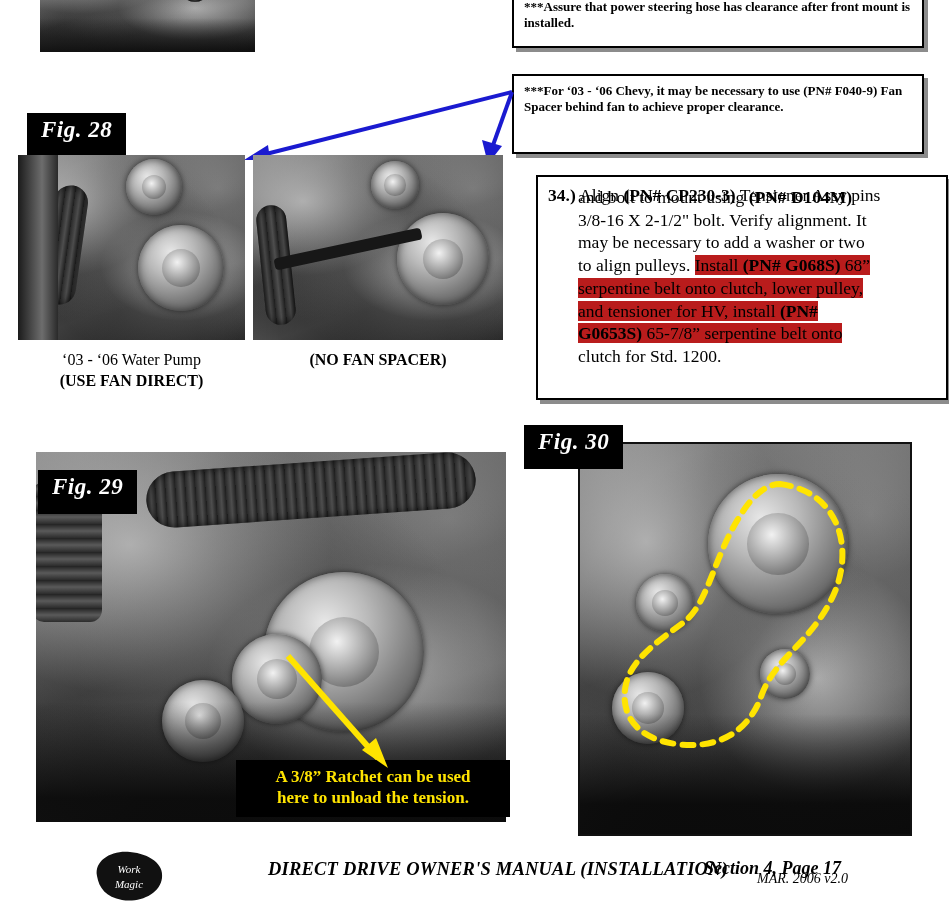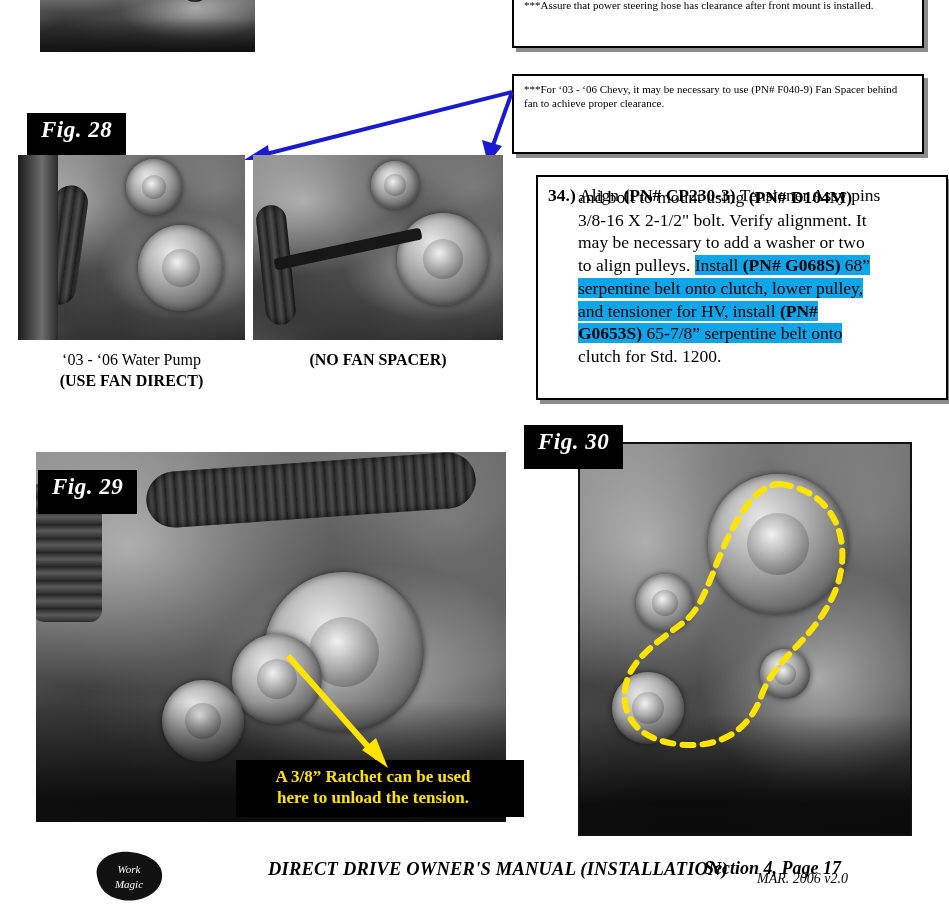--- a/index.html
+++ b/index.html
@@ -73,31 +73,31 @@
     position: absolute;
     background: #fff;
     border: 2px solid #000;
     box-shadow: 4px 4px 0 rgba(120,120,120,0.85);
     padding: 7px 10px 9px 10px;
     box-sizing: border-box;
   }
   .callout p {
     margin: 0;
     font-family: "Liberation Serif", serif;
-    font-size: 11px;
+    font-size: 13px;
     line-height: 1.24;
-    font-weight: normal;
+    font-weight: bold;
   }
   .callout.step p {
     font-weight: normal;
     font-size: 17.5px;
     line-height: 1.30;
     text-indent: 0;
   }
-  .hl { background: #0ea5e9; }
+  .hl { background: #b91c1c; }
   .bld { font-weight: bold; }
   .stepnum { font-weight: bold; }
   .steptext { display: block; padding-left: 30px; margin-top: -21px; }
 
   
   .cap {
     position: absolute;
     text-align: center;
     font-family: "Liberation Serif", serif;
     font-size: 16px;
@@ -107,21 +107,21 @@
 
   
   .yellownote {
     position: absolute;
     background: #000;
     color: #ffe400;
     font-family: "Liberation Serif", serif;
     font-weight: bold;
     font-size: 17px;
     line-height: 1.25;
-    padding: 6px 24px 8px 10px;
+    padding: 6px 10px 8px 10px;
     text-align: center;
   }
 
   
   .footer-title {
     position: absolute;
     font-family: "Liberation Serif", serif;
     font-style: italic;
     font-weight: bold;
     font-size: 18.5px;

